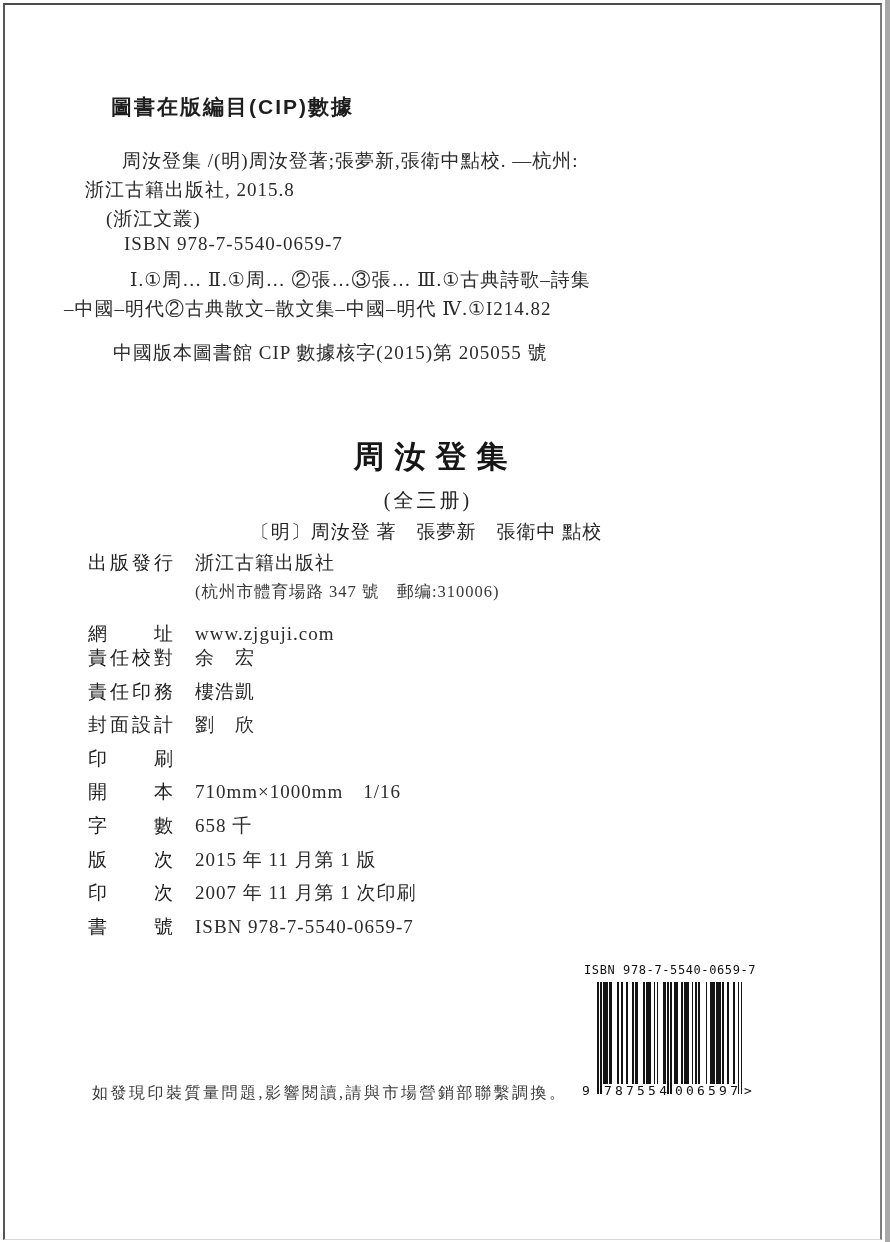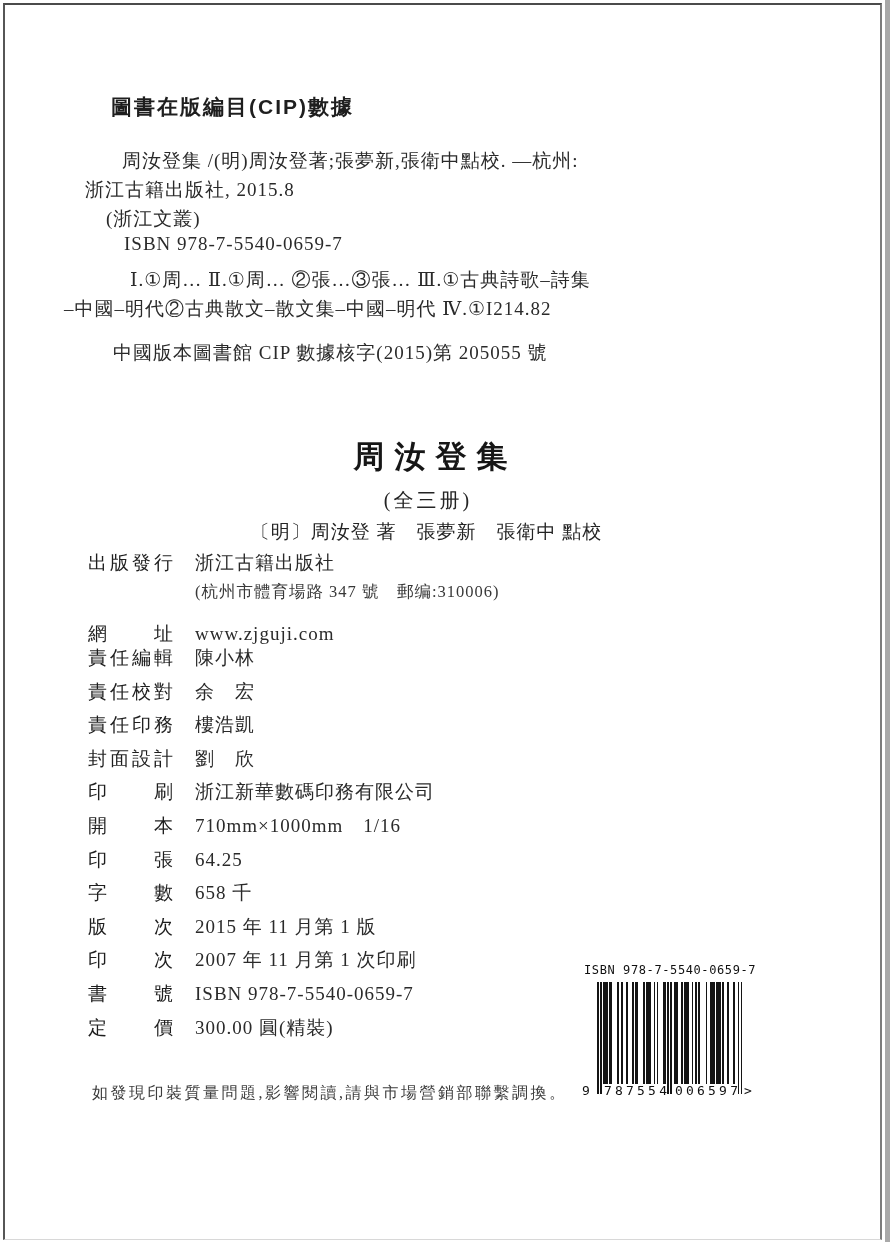--- a/index.html
+++ b/index.html
@@ -90,66 +90,53 @@
   </div>
     <div class="row sub">
     <span class="lbl"></span>
     <span class="val">(杭州市體育場路 347 號　郵编:310006)</span>
   </div>
     <div class="row">
     <span class="lbl">網　　址</span>
     <span class="val">www.zjguji.com</span>
   </div>
     <div class="row">
-    <span class="lbl">責任編輯</span>
-    <span class="val">陳小林</span>
-  </div>
-    <div class="row">
     <span class="lbl">責任校對</span>
     <span class="val">余　宏</span>
   </div>
     <div class="row">
     <span class="lbl">責任印務</span>
     <span class="val">樓浩凱</span>
   </div>
     <div class="row">
     <span class="lbl">封面設計</span>
     <span class="val">劉　欣</span>
   </div>
     <div class="row">
     <span class="lbl">印　　刷</span>
-    <span class="val">浙江新華數碼印務有限公司</span>
   </div>
     <div class="row">
     <span class="lbl">開　　本</span>
     <span class="val">710mm×1000mm　1/16</span>
-  </div>
-    <div class="row">
-    <span class="lbl">印　　張</span>
-    <span class="val">64.25</span>
   </div>
     <div class="row">
     <span class="lbl">字　　數</span>
     <span class="val">658 千</span>
   </div>
     <div class="row">
     <span class="lbl">版　　次</span>
     <span class="val">2015 年 11 月第 1 版</span>
   </div>
     <div class="row">
     <span class="lbl">印　　次</span>
     <span class="val">2007 年 11 月第 1 次印刷</span>
   </div>
     <div class="row">
     <span class="lbl">書　　號</span>
     <span class="val">ISBN 978-7-5540-0659-7</span>
-  </div>
-    <div class="row">
-    <span class="lbl">定　　價</span>
-    <span class="val">300.00 圓(精裝)</span>
   </div>
   </div>
 
 <p class="abs note">如發現印裝質量問題,影響閱讀,請與市場營銷部聯繫調換。</p>
 
 <div class="abs bc-isbn">ISBN 978-7-5540-0659-7</div>
 <svg class="abs bc-svg" id="bars" width="147" height="113" shape-rendering="crispEdges">
     <rect x="0.00" y="0" width="1.62" height="112" fill="#141414"></rect>
     <rect x="3.06" y="0" width="1.62" height="112" fill="#141414"></rect>
     <rect x="6.12" y="0" width="1.62" height="102" fill="#141414"></rect>

